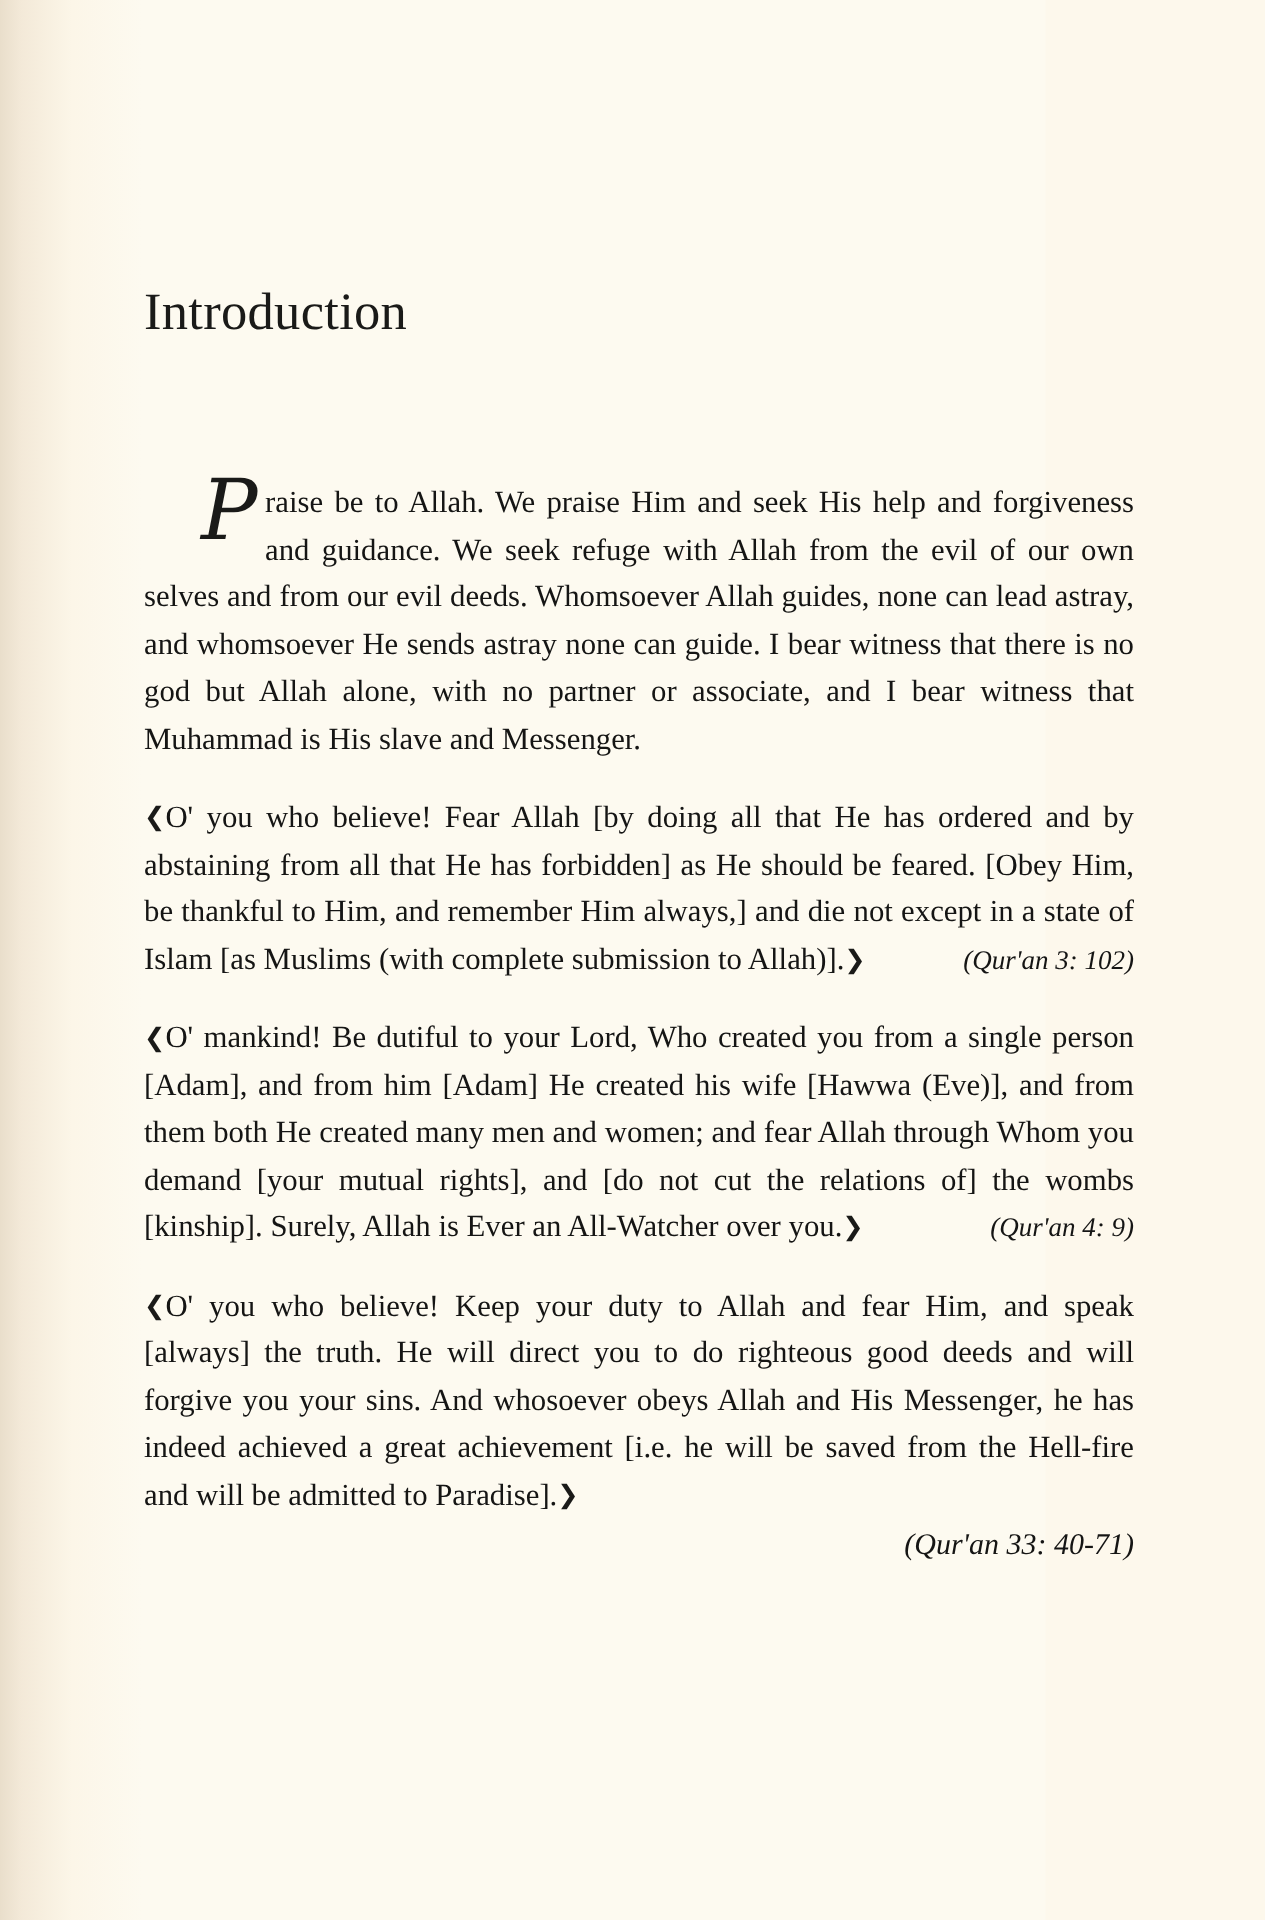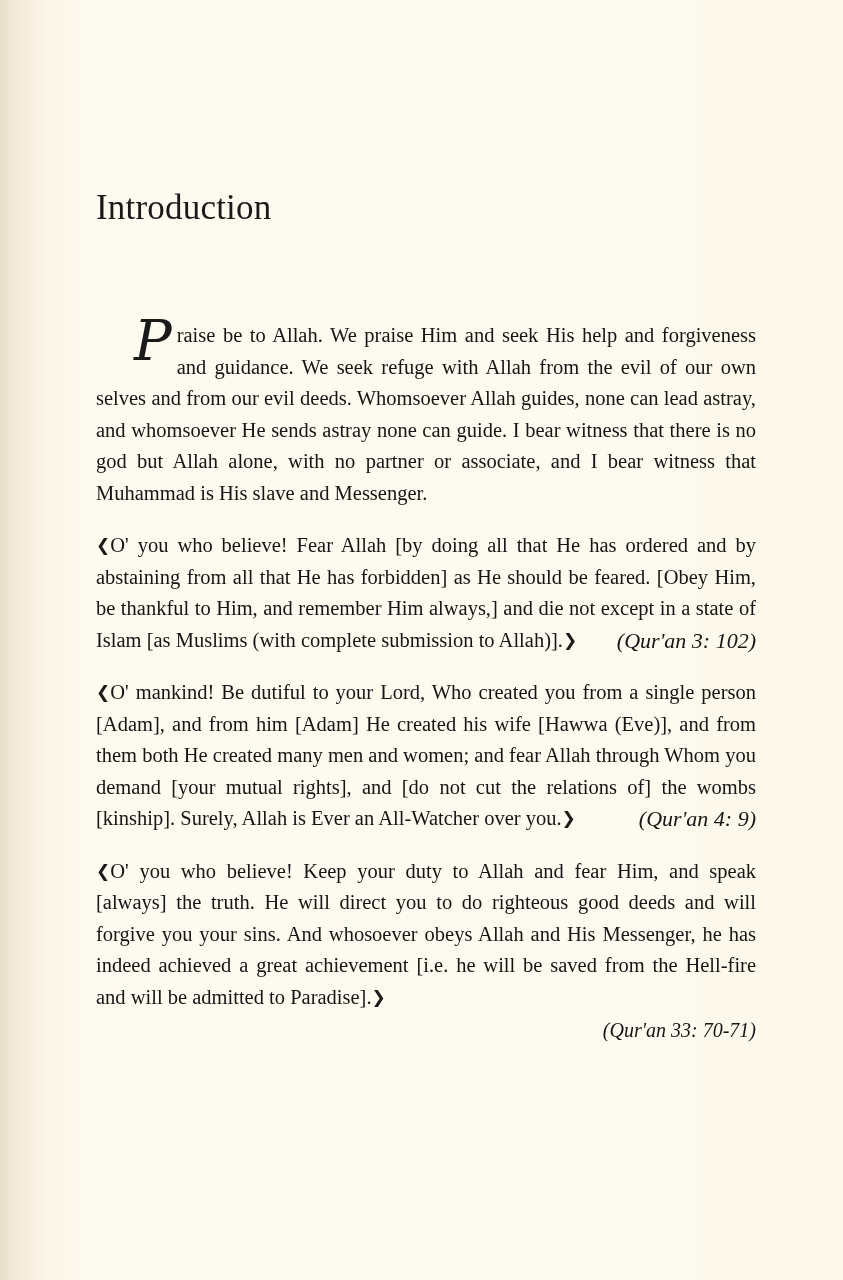--- a/index.html
+++ b/index.html
@@ -86,21 +86,21 @@
   .ref-line {
     display: block;
     text-align: right;
     font-style: italic;
     font-size: 20px;
     margin-top: 2px;
   }
   .ref-inline {
     float: right;
     font-style: italic;
-    font-size: 22px;
+    font-size: 18px;
   }
   .clear { clear: both; }
 </style>
 </head>
 <body>
 
 <div class="page">
   <div class="page-inner">
 
     <h1 class="page-title">Introduction</h1>
@@ -118,18 +118,18 @@
       </p>
 
       <p class="verse">
         <span class="orn">❮</span><span>O' mankind! Be dutiful to your Lord, Who created you from a single person [Adam], and from him [Adam] He created his wife [Hawwa (Eve)], and from them both He created many men and women; and fear Allah through Whom you demand [your mutual rights], and [do not cut the relations of] the wombs [kinship]. Surely, Allah is Ever an All-Watcher over you.</span><span class="orn">❯</span>
         <span class="ref-inline">(Qur'an 4: 9)</span>
         <span class="clear"></span>
       </p>
 
       <p class="verse">
         <span class="orn">❮</span><span>O' you who believe! Keep your duty to Allah and fear Him, and speak [always] the truth. He will direct you to do righteous good deeds and will forgive you your sins. And whosoever obeys Allah and His Messenger, he has indeed achieved a great achievement [i.e. he will be saved from the Hell-fire and will be admitted to Paradise].</span><span class="orn">❯</span>
-        <span class="ref-line">(Qur'an 33: 70-71)</span>
+        <span class="ref-line">(Qur'an 33: 40-71)</span>
       </p>
 
     </div>
   </div>
 </div>
 
 </body></html>

